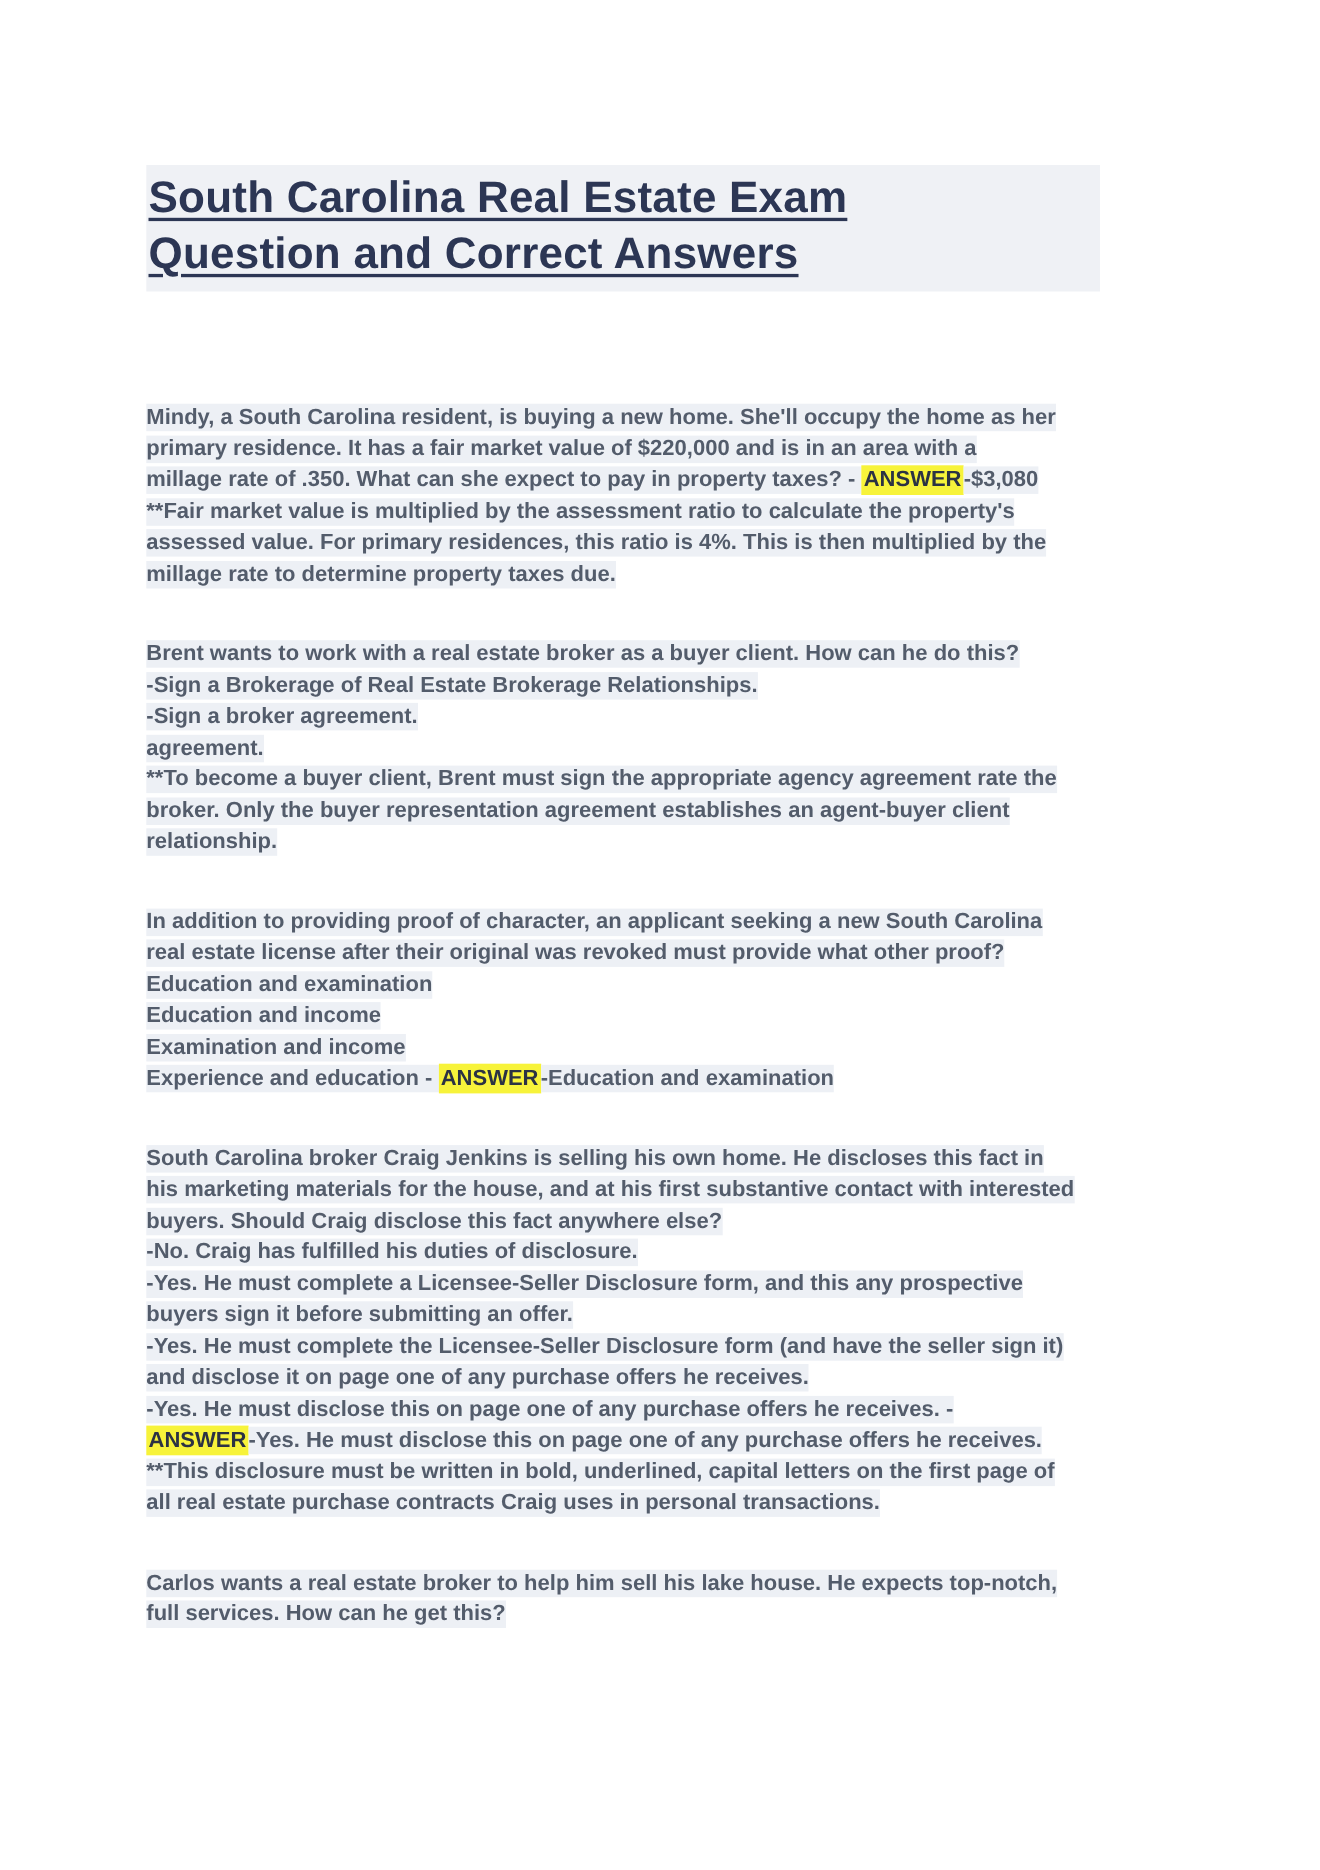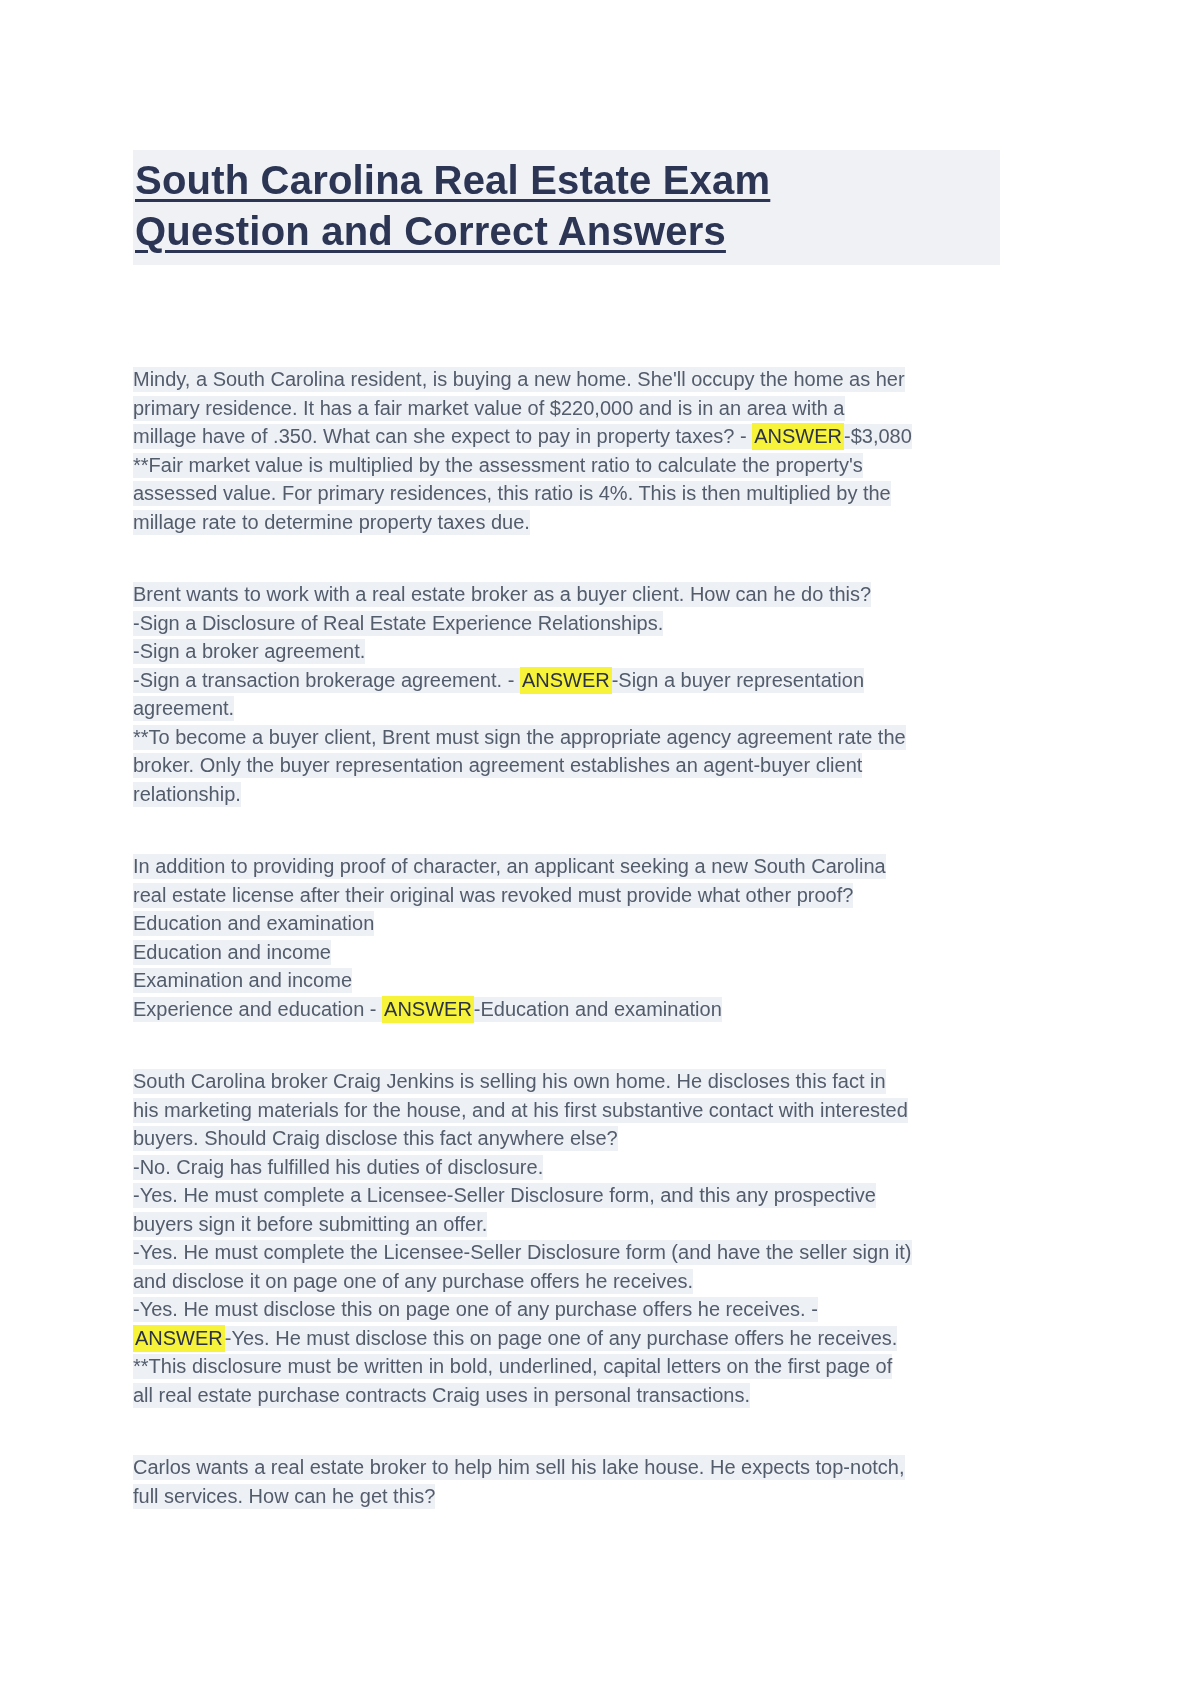--- a/index.html
+++ b/index.html
@@ -53,50 +53,50 @@
     margin: 0 0 44px 0;
   }
   .text-line {
     line-height: 28.5px;
     min-height: 28.5px;
     white-space: pre;
   }
   .seg {
     background: var(--line-bg);
     padding: 1px 0 2px 0;
+    font-weight: bold;
   }
   .seg.yellow {
     background: var(--yellow);
     color: var(--yellow-text);
     padding: 2px 2px 3px 2px;
     text-align: right;
   }
 </style>
 </head>
 <body>
 
 <div class="content">
   <div class="title-block">
     <div class="title-line">South Carolina Real Estate Exam</div>
     <div class="title-line">Question and Correct Answers</div>
   </div>
   <div class="doc">
       <div class="paragraph">
         <div class="text-line"><span class="seg">Mindy, a South Carolina resident, is buying a new home. She'll occupy the home as her</span></div>
         <div class="text-line"><span class="seg">primary residence. It has a fair market value of $220,000 and is in an area with a</span></div>
-        <div class="text-line"><span class="seg">millage have of .350. What can she expect to pay in property taxes? - </span><span class="seg yellow">ANSWER</span><span class="seg">-$3,080</span></div>
+        <div class="text-line"><span class="seg">millage rate of .350. What can she expect to pay in property taxes? - </span><span class="seg yellow">ANSWER</span><span class="seg">-$3,080</span></div>
         <div class="text-line"><span class="seg">**Fair market value is multiplied by the assessment ratio to calculate the property's</span></div>
         <div class="text-line"><span class="seg">assessed value. For primary residences, this ratio is 4%. This is then multiplied by the</span></div>
         <div class="text-line"><span class="seg">millage rate to determine property taxes due.</span></div>
       </div>
       <div class="paragraph">
         <div class="text-line"><span class="seg">Brent wants to work with a real estate broker as a buyer client. How can he do this?</span></div>
-        <div class="text-line"><span class="seg">-Sign a Disclosure of Real Estate Experience Relationships.</span></div>
+        <div class="text-line"><span class="seg">-Sign a Brokerage of Real Estate Brokerage Relationships.</span></div>
         <div class="text-line"><span class="seg">-Sign a broker agreement.</span></div>
-        <div class="text-line"><span class="seg">-Sign a transaction brokerage agreement. - </span><span class="seg yellow">ANSWER</span><span class="seg">-Sign a buyer representation</span></div>
         <div class="text-line"><span class="seg">agreement.</span></div>
         <div class="text-line"><span class="seg">**To become a buyer client, Brent must sign the appropriate agency agreement rate the</span></div>
         <div class="text-line"><span class="seg">broker. Only the buyer representation agreement establishes an agent-buyer client</span></div>
         <div class="text-line"><span class="seg">relationship.</span></div>
       </div>
       <div class="paragraph">
         <div class="text-line"><span class="seg">In addition to providing proof of character, an applicant seeking a new South Carolina</span></div>
         <div class="text-line"><span class="seg">real estate license after their original was revoked must provide what other proof?</span></div>
         <div class="text-line"><span class="seg">Education and examination</span></div>
         <div class="text-line"><span class="seg">Education and income</span></div>

